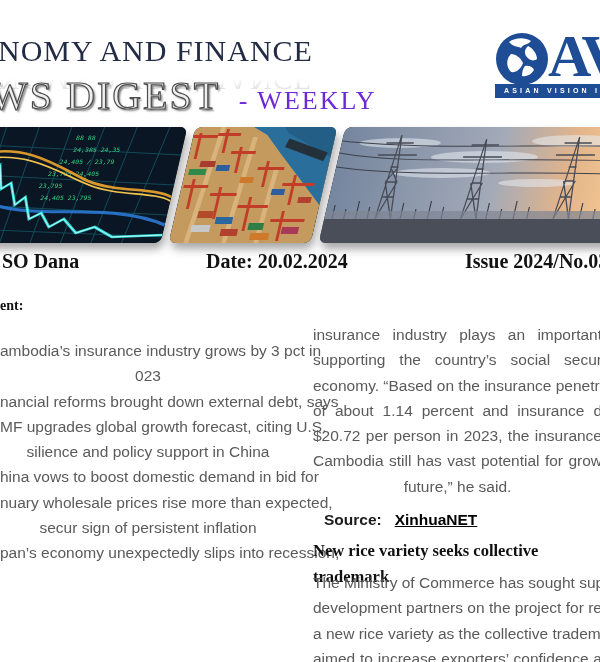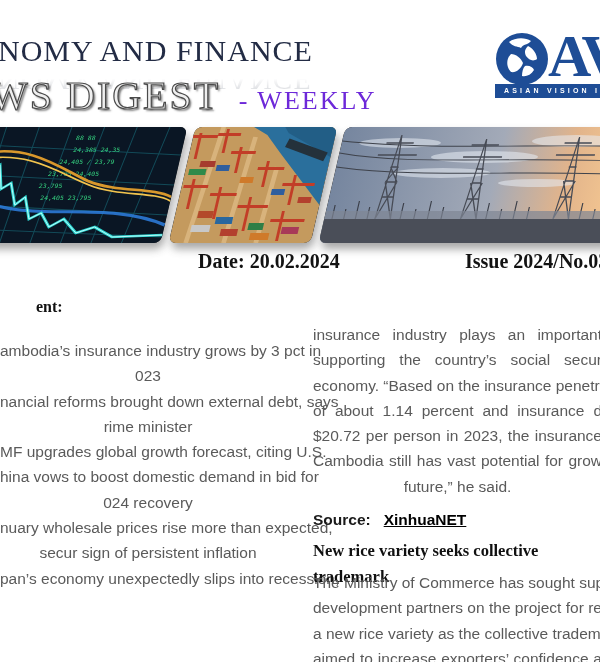--- a/index.html
+++ b/index.html
@@ -35,34 +35,34 @@
          border-radius:7px;box-shadow:3px 6px 8px rgba(60,60,60,.45);background:#222;}
   .panel svg{display:block;width:100%;height:100%;}
   .p-chart{left:-22px;width:196px;}
   .p-port{left:182px;width:142px;}
   .p-power{left:332px;width:292px;}
 
   
   .meta{position:absolute;left:0;top:250px;width:600px;height:28px;
         font-family:"Liberation Serif",serif;font-weight:700;font-size:20px;color:#121212;}
   .meta .author{position:absolute;left:2px;}
-  .meta .date{position:absolute;left:198px;}
+  .meta .date{position:absolute;left:206px;}
   .meta .issue{position:absolute;left:447px;white-space:nowrap;margin-left:18px;}
 
   
   .tline{height:25.3px;line-height:25.3px;font-size:15.5px;color:#5a5a5a;overflow:visible;
          white-space:normal;text-align:center;}
   .tline.just{text-align:justify;text-align-last:justify;white-space:nowrap;}
   .leftcol{position:absolute;left:0;top:298px;width:296px;}
-  .content-heading{font-family:"Liberation Serif",serif;font-weight:700;font-size:16px;
-                   color:#111;height:22px;margin-left:36px;}
+  .content-heading{font-family:"Liberation Serif",serif;font-weight:700;font-size:14px;
+                   color:#111;height:22px;}
   .toc{margin-top:18px;}
   .rightcol{position:absolute;left:313px;top:322px;width:289px;}
   .source-row{margin-top:8px;height:26px;line-height:26px;font-size:15.5px;}
-  .source-label{font-weight:700;color:#1a1a1a;}
+  .source-label{font-weight:700;color:#1a1a1a;margin-left:11px;}
   .source-link{color:#000000;text-decoration:underline;font-weight:700;cursor:pointer;}
   .section-heading{margin-top:5px;height:26px;line-height:26px;
                    font-family:"Liberation Serif",serif;font-weight:700;font-size:16.5px;color:#101010;}
   .para2{margin-top:6px;}
 </style>
 </head>
 <body>
 
 <div id="page">
 
@@ -192,34 +192,34 @@
         <g stroke="#3b3f49" stroke-width="1.2" fill="none">
           <path d="M8,92 V78 M20,92 V82 M32,92 V74 M44,92 V80 M78,92 V76 M92,92 V82 M106,92 V74 M120,92 V80 M166,92 V76 M180,92 V82 M194,92 V74 M208,92 V80 M262,92 V76 M276,92 V82 M290,92 V74"></path>
         </g>
         <rect y="84" width="300" height="10" fill="#7f8694" opacity="0.7"></rect>
         <rect y="92" width="300" height="24" fill="#4a4e58"></rect>
       </svg>
     </div>
   </div>
 
   <div class="meta">
+    <span class="author">SO Dana</span>
     <span class="date">Date: 20.02.2024</span>
     <span class="issue">Issue 2024/No.03</span>
   </div>
 
   <div class="leftcol">
     <div class="content-heading">ent:</div>
     <div class="toc">
         <div class="tline just">ambodia’s insurance industry grows by 3 pct in</div>
         <div class="tline">023</div>
         <div class="tline just">nancial reforms brought down external debt, says</div>
-        <div class="tline">rime minister</div>
         <div class="tline just">MF upgrades global growth forecast, citing U.S.</div>
+        <div class="tline">silience and policy support in China</div>
         <div class="tline just">hina vows to boost domestic demand in bid for</div>
-        <div class="tline">024 recovery</div>
         <div class="tline just">nuary wholesale prices rise more than expected,</div>
         <div class="tline">secur sign of persistent inflation</div>
         <div class="tline just">pan’s economy unexpectedly slips into recession,</div>
       </div>
   </div>
 
   <div class="rightcol">
     <div>
         <div class="tline just">insurance industry plays an important</div>
         <div class="tline just">supporting the country’s social secur</div>

